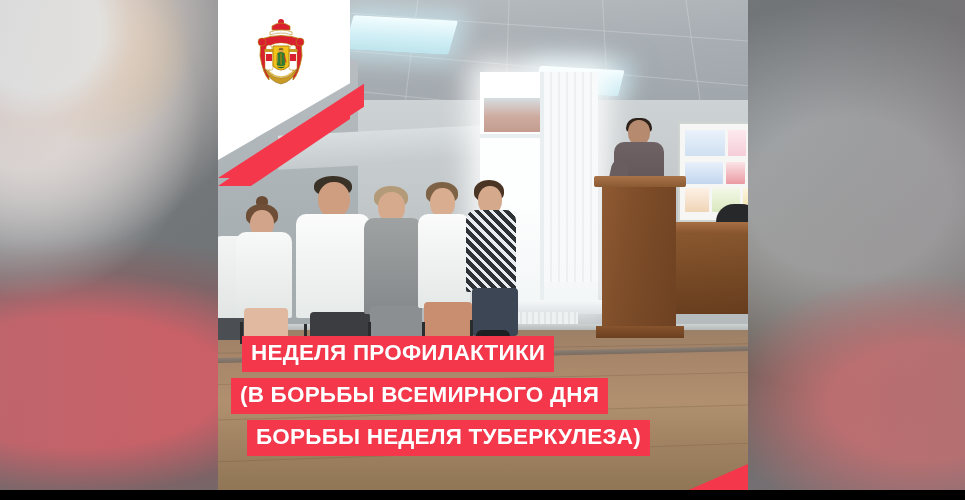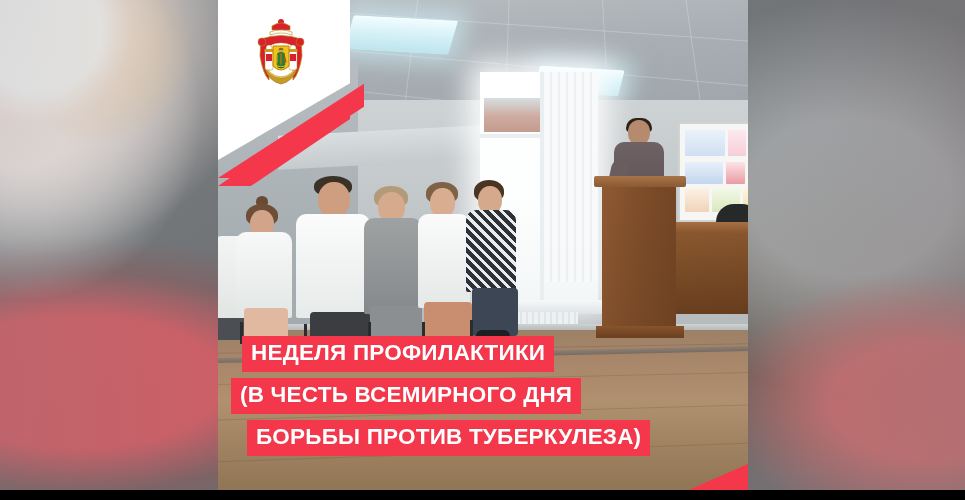--- a/index.html
+++ b/index.html
@@ -388,17 +388,17 @@
     <path d="M32.6 38.6 L34.6 46.4 L33.6 46.8 L31.8 39.1 Z" fill="#c0392b"></path>
     <path d="M24.4 39 L24.4 47 L25.6 47 L25.6 39 Z" fill="#c99a24"></path>
     <path d="M25.2 50.2 Q29 52 32.8 50.2 L32.2 51.4 Q29 52.9 25.8 51.4 Z" fill="#215a24"></path>
 
     <path d="M12 52 Q29 72 46 52 Q40 66 29 68 Q18 66 12 52 Z" fill="#c99a24" stroke="#8a6a1f" stroke-width="0.6"></path>
     <path d="M15 54 Q29 68 43 54" fill="none" stroke="#e0bd58" stroke-width="1.6"></path>
   </svg>
 
   <div class="caption">
     <span class="cap-row i1"><span class="cap-line">НЕДЕЛЯ ПРОФИЛАКТИКИ</span></span>
-    <span class="cap-row i3"><span class="cap-line">(В ЧЕСТЬ ВСЕМИРНОГО ДНЯ</span></span>
-    <span class="cap-row i4"><span class="cap-line">БОРЬБЫ ПРОТИВ ТУБЕРКУЛЕЗА)</span></span>
+    <span class="cap-row i3"><span class="cap-line">(В БОРЬБЫ ВСЕМИРНОГО ДНЯ</span></span>
+    <span class="cap-row i4"><span class="cap-line">БОРЬБЫ НЕДЕЛЯ ТУБЕРКУЛЕЗА)</span></span>
   </div>
 
 </div>
 
 </body></html>

